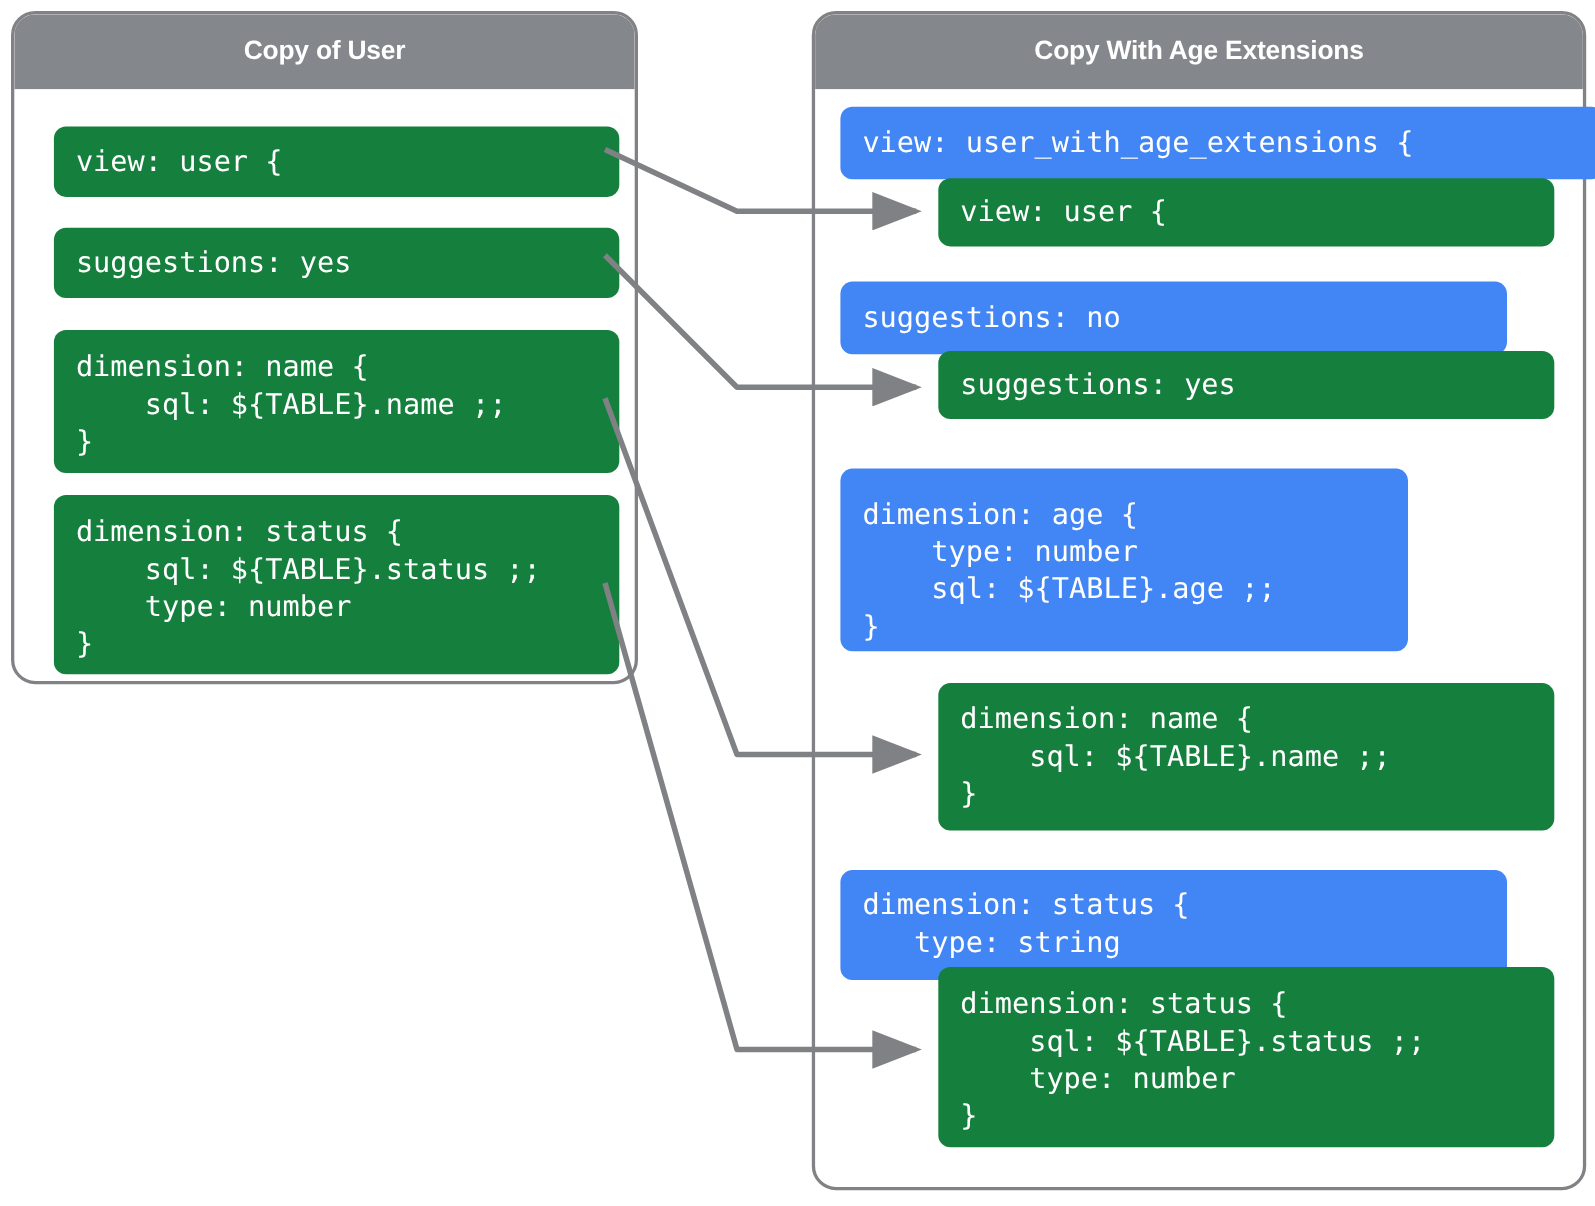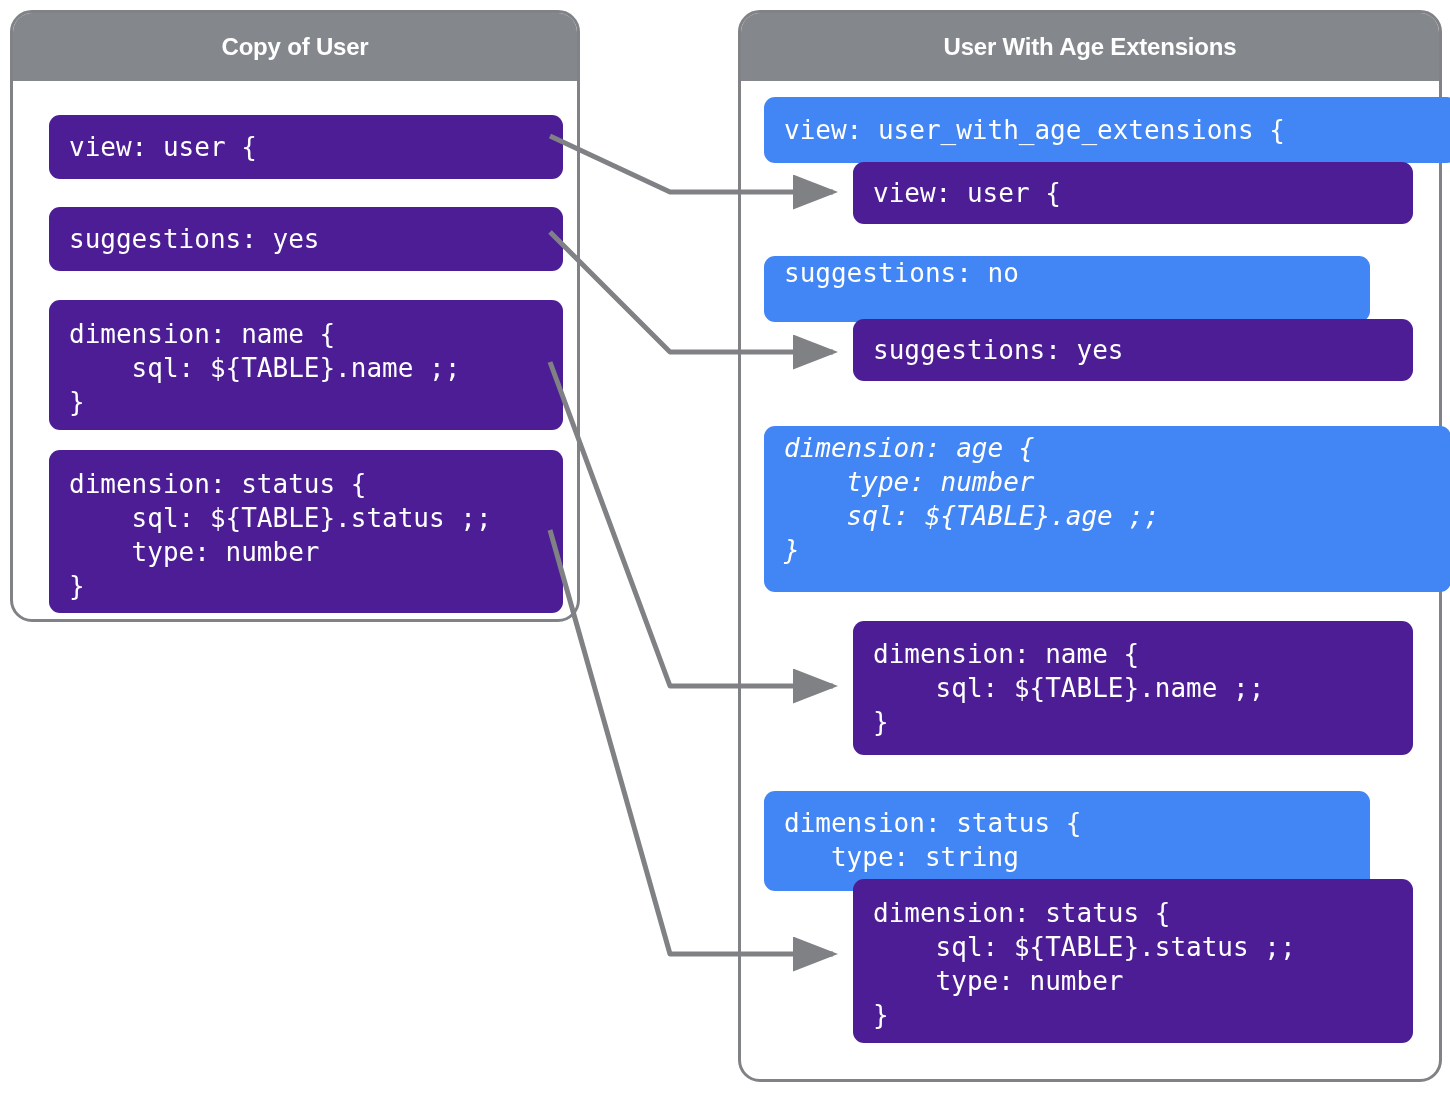--- a/index.html
+++ b/index.html
@@ -61,37 +61,37 @@
     box-sizing: border-box;
     border-radius: 11px;
     color: #ffffff;
     font-family: "DejaVu Sans Mono", "Liberation Mono", monospace;
     font-size: 26px;
     line-height: 34px;
     white-space: pre;
     padding: 14px 20px;
     letter-spacing: 0px;
   }
-  .dark  { background: #4c1d95; }
+  .dark  { background: #15803d; }
   .light { background: #4285f4; }
 
   
   #lb0 { left: 36px; top: 102px;  width: 514px; height: 64px;  padding-top: 15px; }
   #lb1 { left: 36px; top: 194px;  width: 514px; height: 64px;  padding-top: 15px; }
   #lb2 { left: 36px; top: 287px;  width: 514px; height: 130px; padding-top: 17px; }
   #lb3 { left: 36px; top: 437px;  width: 514px; height: 163px; padding-top: 17px; }
 
   
   #rb0l { left: 764px; top:  97px; width: 694px; height: 66px;  padding-top: 16px; }
   #rb0d { left: 853px; top: 162px; width: 560px; height: 62px;  padding-top: 14px; }
 
-  #rb1l { left: 764px; top: 256px; width: 606px; height: 66px;  padding-top: 0; }
+  #rb1l { left: 764px; top: 256px; width: 606px; height: 66px;  padding-top: 16px; }
   #rb1d { left: 853px; top: 319px; width: 560px; height: 62px;  padding-top: 14px; }
 
-  #rb2l { left: 764px; top: 426px; width: 687px; height: 166px; padding-top: 5px; font-style: italic; }
+  #rb2l { left: 764px; top: 426px; width: 516px; height: 166px; padding-top: 25px; }
 
   #rb3d { left: 853px; top: 621px; width: 560px; height: 134px; padding-top: 16px; }
 
   #rb4l { left: 764px; top: 791px; width: 606px; height: 100px; padding-top: 15px; }
   #rb4d { left: 853px; top: 879px; width: 560px; height: 164px; padding-top: 17px; }
 
   
   #connectors {
     position: absolute;
     left: 0;
@@ -113,21 +113,21 @@
     <div class="code-block dark" id="lb2">dimension: name {
     sql: ${TABLE}.name ;;
 }</div>
     <div class="code-block dark" id="lb3">dimension: status {
     sql: ${TABLE}.status ;;
     type: number
 }</div>
   </div>
 
   <div class="panel" id="panel-right">
-    <div class="panel-header">User With Age Extensions</div>
+    <div class="panel-header">Copy With Age Extensions</div>
   </div>
 
   <div class="code-block light" id="rb0l">view: user_with_age_extensions {</div>
   <div class="code-block dark" id="rb0d">view: user {</div>
 
   <div class="code-block light" id="rb1l">suggestions: no</div>
   <div class="code-block dark" id="rb1d">suggestions: yes</div>
 
   <div class="code-block light" id="rb2l">dimension: age {
     type: number

